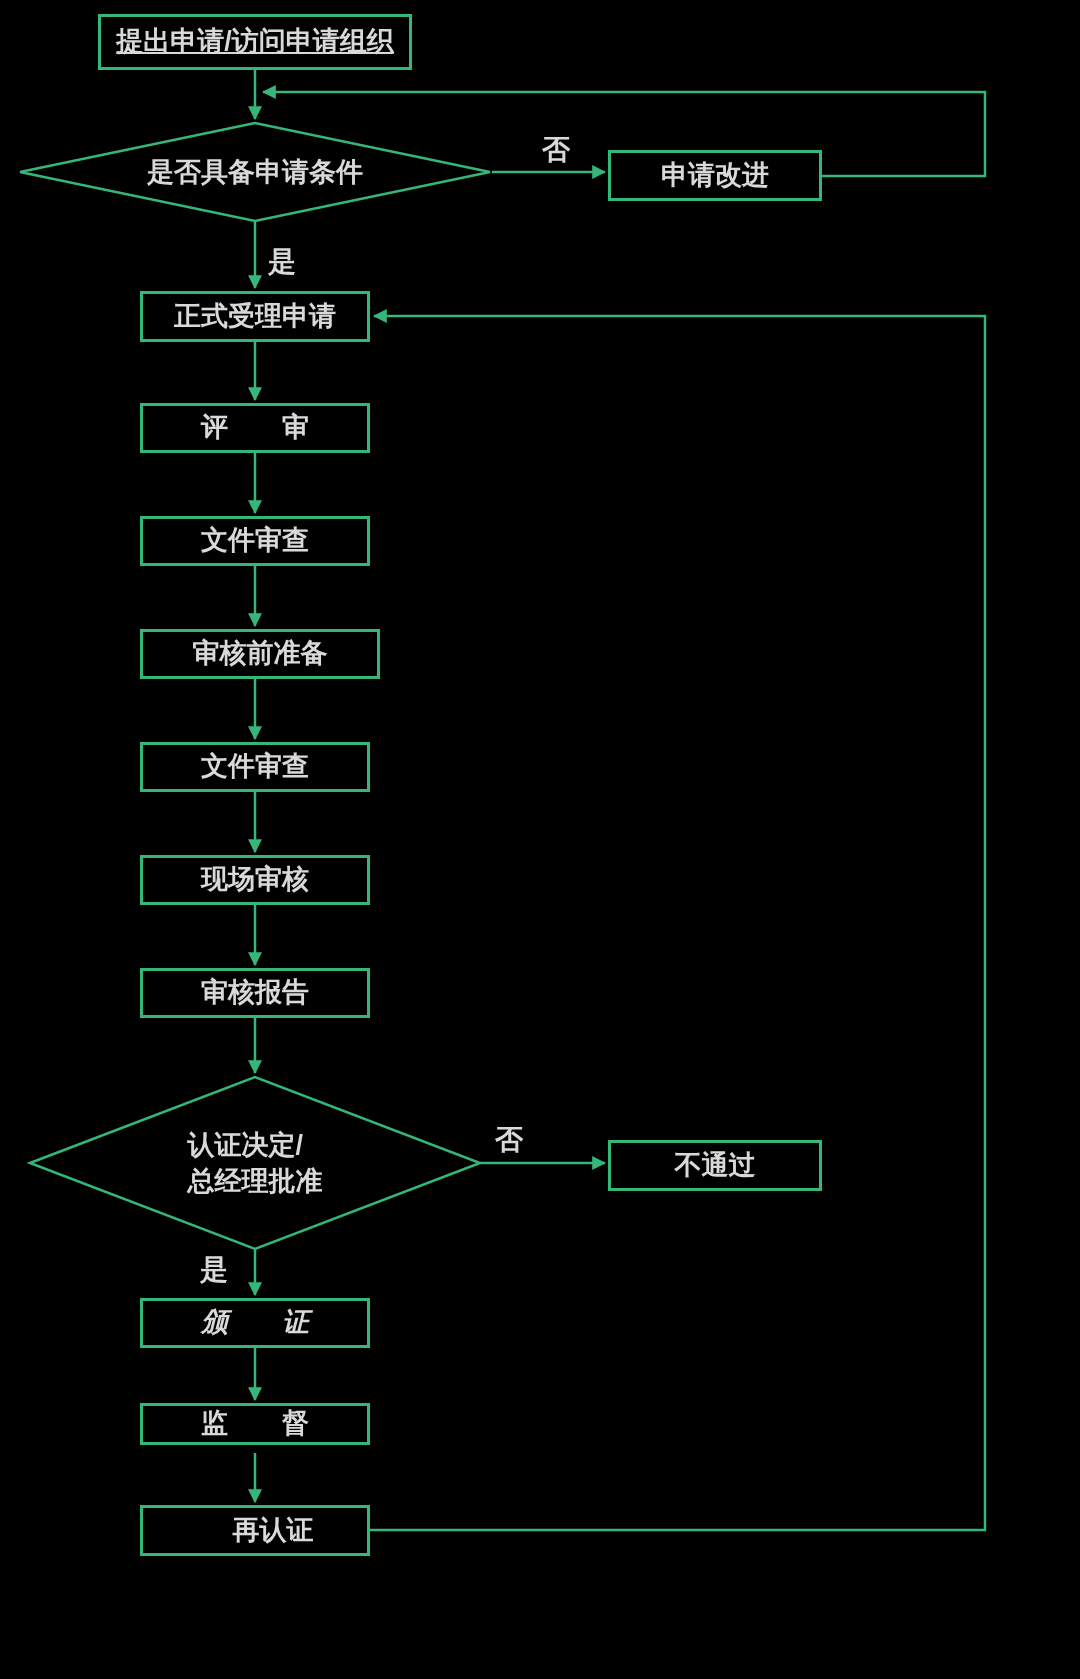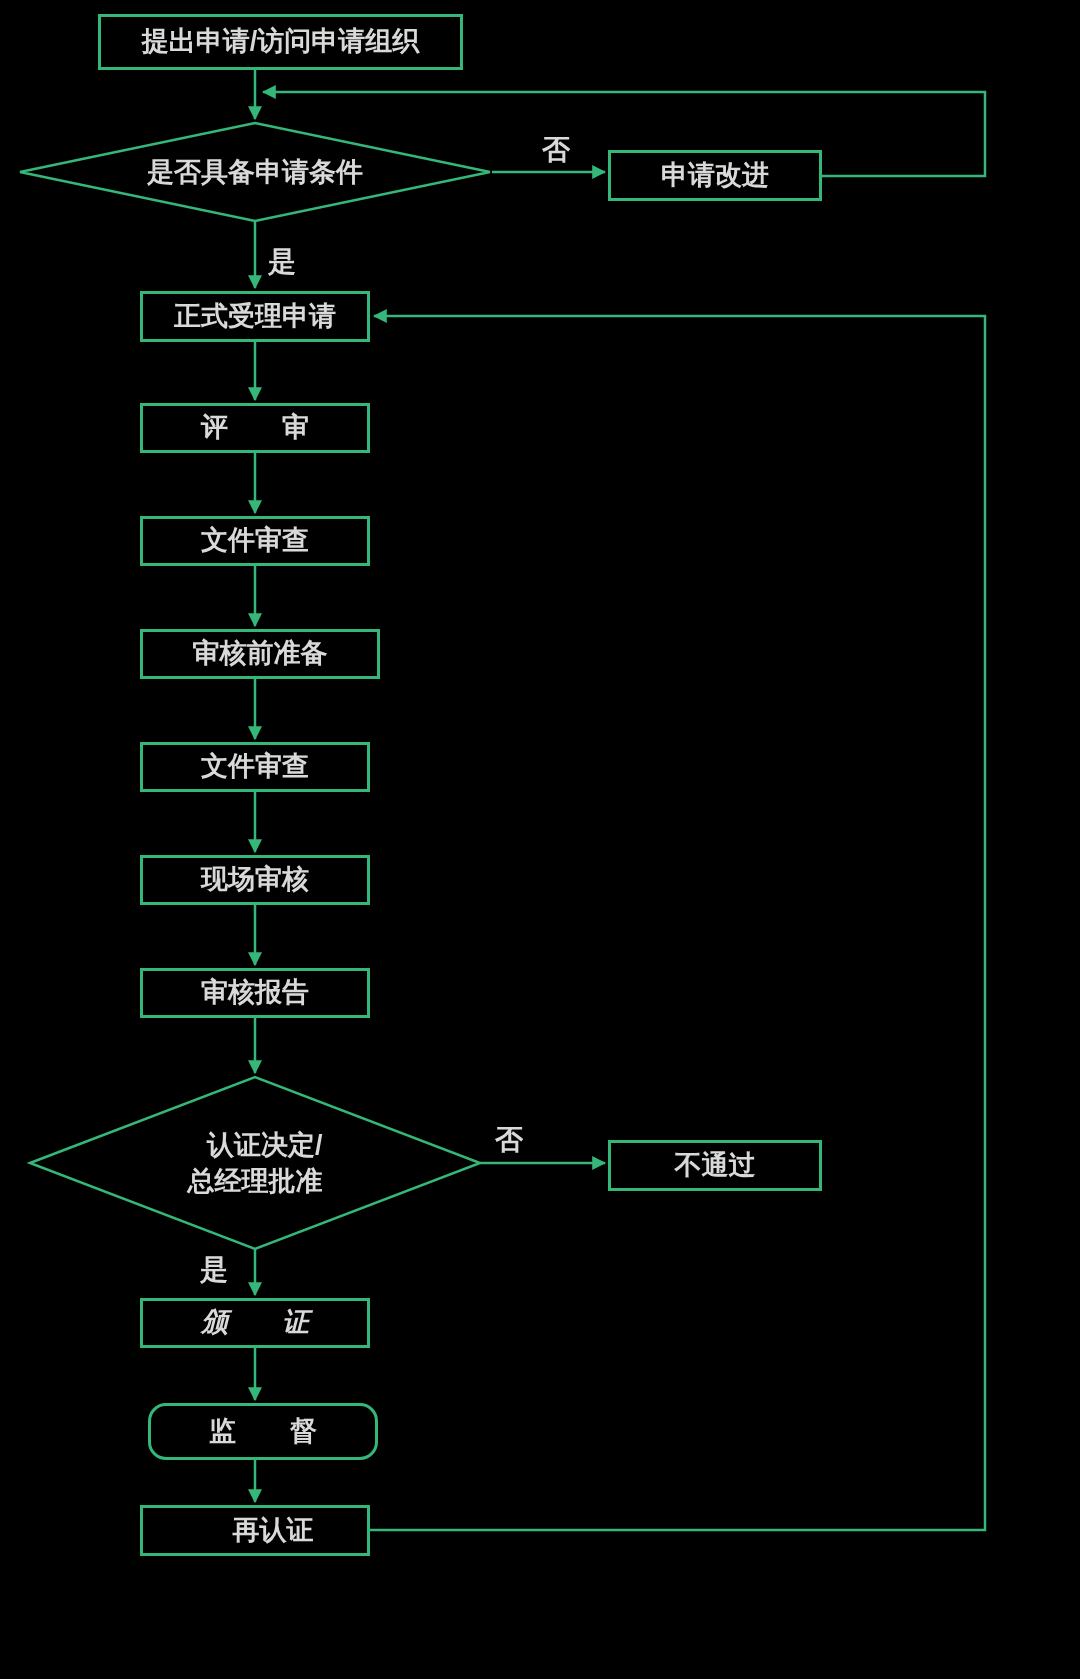--- a/index.html
+++ b/index.html
@@ -28,21 +28,21 @@
     text-align:center;
     white-space:pre-line;
     line-height:1.3;
   }
   .diamond-label{
     position:absolute;
     color:var(--text);
     font-weight:bold;
     font-size:27px;
     display:flex;align-items:center;justify-content:center;
-    text-align:right;
+    text-align:left;
     white-space:pre-line;
     line-height:1.35;
   }
   .edge-label{
     position:absolute;
     color:var(--text);
     font-weight:bold;
     font-size:28px;
     line-height:1;
   }
@@ -73,21 +73,21 @@
     <path d="M 480 1163 L 605 1163" fill="none" stroke="currentColor" stroke-width="2.5" marker-end="url(#arrow)"></path>
     <path d="M 255 1249 L 255 1295" fill="none" stroke="currentColor" stroke-width="2.5" marker-end="url(#arrow)"></path>
     <path d="M 255 1348 L 255 1400" fill="none" stroke="currentColor" stroke-width="2.5" marker-end="url(#arrow)"></path>
     <path d="M 255 1453 L 255 1502" fill="none" stroke="currentColor" stroke-width="2.5" marker-end="url(#arrow)"></path>
     <path d="M 370 1530 L 985 1530 L 985 316 L 374 316" fill="none" stroke="currentColor" stroke-width="2.5" marker-end="url(#arrow)"></path>
 
     <polygon points="20,172 255,123 490,172 255,221" fill="#000000" stroke="currentColor" stroke-width="2.5"></polygon>
     <polygon points="30,1163 255,1077 480,1163 255,1249" fill="#000000" stroke="currentColor" stroke-width="2.5"></polygon>
   </svg>
 
-  <div class="node" style="left:98px;top:14px;width:365px;height:56px;">提出申请/访问申请组织</div>
+  <div class="node" style="left:98px;top:14px;width:314px;height:56px;text-decoration:underline;">提出申请/访问申请组织</div>
 
   <div class="node" style="left:608px;top:150px;width:214px;height:51px;">申请改进</div>
 
   <div class="node" style="left:140px;top:291px;width:230px;height:51px;">正式受理申请</div>
 
   <div class="node" style="left:140px;top:403px;width:230px;height:50px;">评　　审</div>
 
   <div class="node" style="left:140px;top:516px;width:230px;height:50px;">文件审查</div>
 
   <div class="node" style="left:140px;top:629px;width:240px;height:50px;">审核前准备</div>
@@ -95,21 +95,21 @@
   <div class="node" style="left:140px;top:742px;width:230px;height:50px;">文件审查</div>
 
   <div class="node" style="left:140px;top:855px;width:230px;height:50px;">现场审核</div>
 
   <div class="node" style="left:140px;top:968px;width:230px;height:50px;">审核报告</div>
 
   <div class="node" style="left:608px;top:1140px;width:214px;height:51px;">不通过</div>
 
   <div class="node" style="left:140px;top:1298px;width:230px;height:50px;font-style:italic;">颁　　证</div>
 
-  <div class="node" style="left:148px;top:1403px;width:230px;height:57px;border-radius:18px;">监　　督</div>
+  <div class="node" style="left:140px;top:1403px;width:230px;height:42px;">监　　督</div>
 
   <div class="node" style="left:140px;top:1505px;width:230px;height:51px;padding-left:36px;">再认证</div>
 
   <div class="diamond-label" style="left:20px;top:123px;width:470px;height:98px;">是否具备申请条件</div>
 
   <div class="diamond-label" style="left:30px;top:1077px;width:450px;height:172px;">认证决定/
 总经理批准</div>
 
   <div class="edge-label" style="left:542px;top:136px;">否</div>
 

